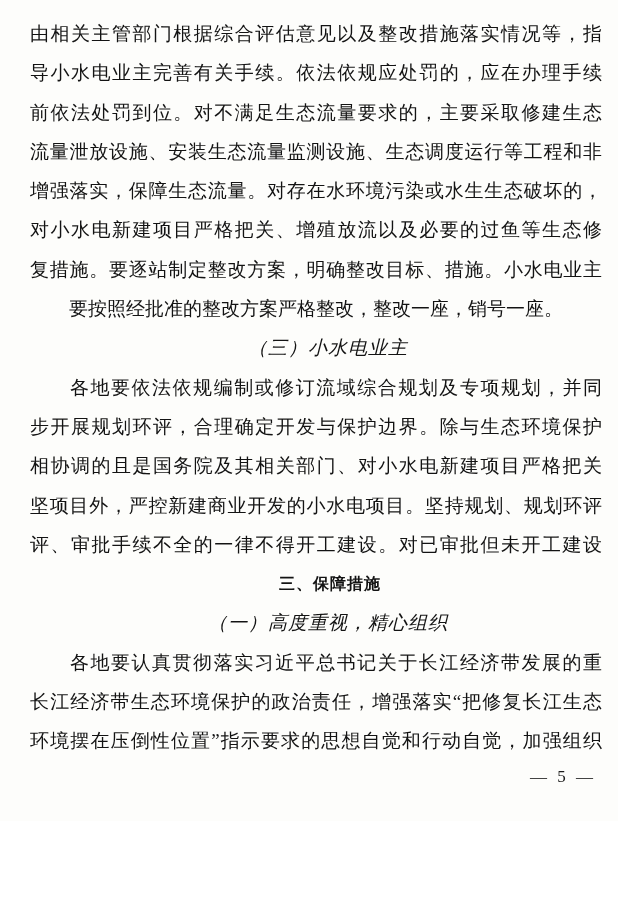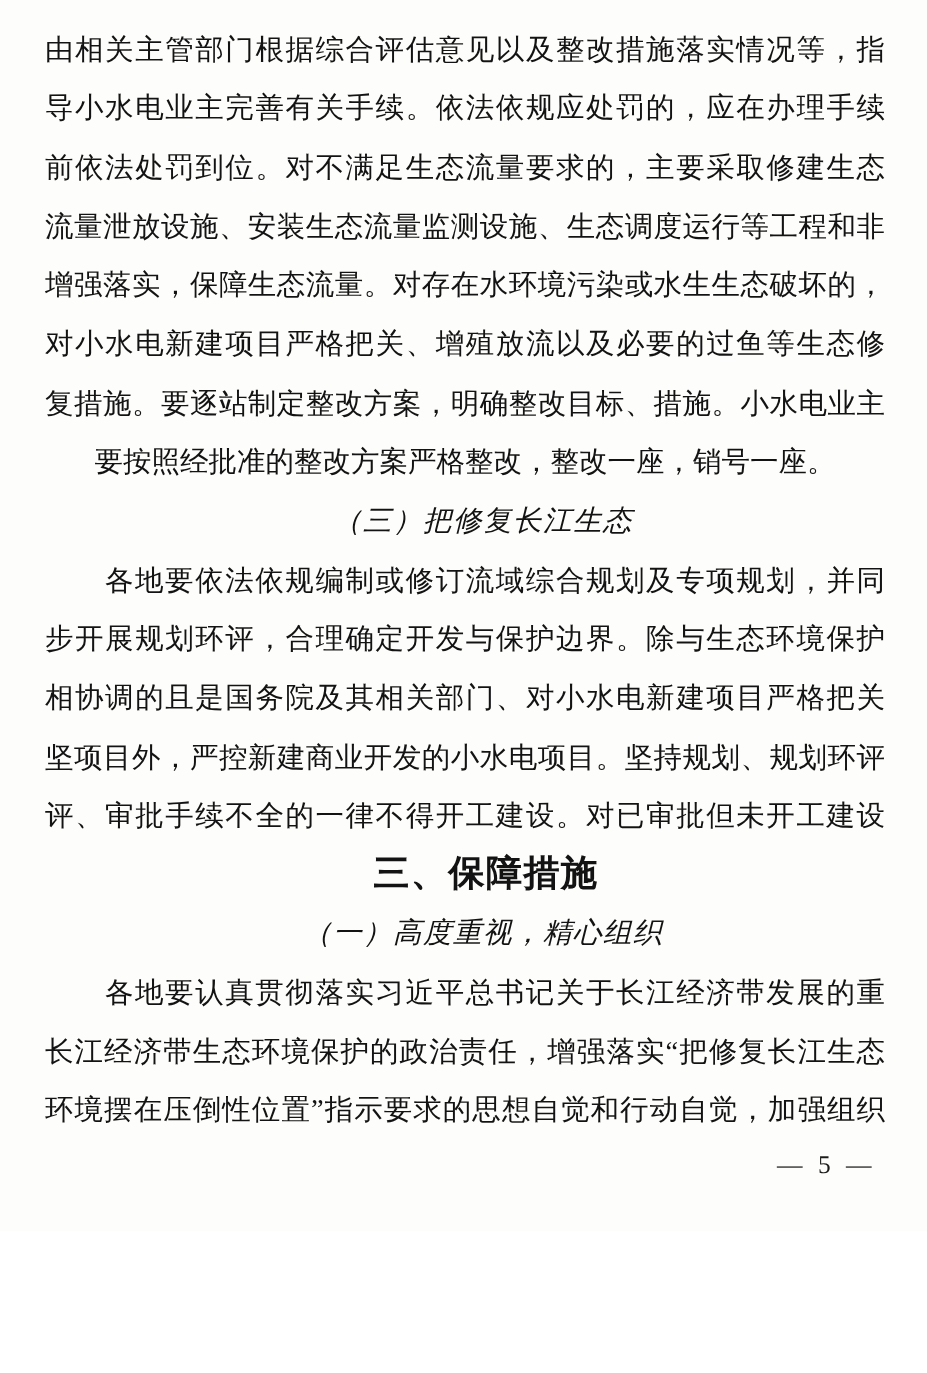--- a/index.html
+++ b/index.html
@@ -2,21 +2,21 @@
 <html><head>
 <meta charset="utf-8">
 <style>
   html, body { margin: 0; padding: 0; background: #ffffff; }
   .page {
     position: relative;
     width: 618px;
     height: 821px;
     background: #fdfdfb;
     box-sizing: border-box;
-    padding: 14px 28px 0 30px;
+    padding: 14px 16px 0 30px;
     font-family: "Liberation Serif", "DejaVu Serif", serif;
     color: #131313;
     overflow: hidden;
   }
   .line {
     height: 39.3px;
     line-height: 39.3px;
     font-size: 19px;
     text-align: center;
   }
@@ -28,23 +28,23 @@
   
   .ind { text-indent: 40px; }
   
   .h-kai {
     font-style: italic;
     padding-left: 24px;
     letter-spacing: 1px;
   }
   
   .h-bold {
-    font-family: Liberation Serif, serif;
+    font-family: Liberation Sans, sans-serif;
     font-weight: bold;
-    font-size: 24px;
+    font-size: 16px;
     padding-left: 28px;
     letter-spacing: 1px;
   }
   .page-num {
     height: 28px;
     line-height: 28px;
     margin-top: 2px;
     font-size: 17px;
     text-align: right;
     padding-right: 6px;
@@ -57,21 +57,21 @@
 
 <div class="page">
   <div class="line j">由相关主管部门根据综合评估意见以及整改措施落实情况等，指</div>
   <div class="line j">导小水电业主完善有关手续。依法依规应处罚的，应在办理手续</div>
   <div class="line j">前依法处罚到位。对不满足生态流量要求的，主要采取修建生态</div>
   <div class="line j">流量泄放设施、安装生态流量监测设施、生态调度运行等工程和非</div>
   <div class="line j">增强落实，保障生态流量。对存在水环境污染或水生生态破坏的，</div>
   <div class="line j">对小水电新建项目严格把关、增殖放流以及必要的过鱼等生态修</div>
   <div class="line j">复措施。要逐站制定整改方案，明确整改目标、措施。小水电业主</div>
   <div class="line">要按照经批准的整改方案严格整改，整改一座，销号一座。</div>
-  <div class="line h-kai">（三）把修复长江生态</div>
+  <div class="line h-kai">（三）小水电业主</div>
   <div class="line j ind">各地要依法依规编制或修订流域综合规划及专项规划，并同</div>
   <div class="line j">步开展规划环评，合理确定开发与保护边界。除与生态环境保护</div>
   <div class="line j">相协调的且是国务院及其相关部门、对小水电新建项目严格把关</div>
   <div class="line j">坚项目外，严控新建商业开发的小水电项目。坚持规划、规划环评</div>
   <div class="line j">评、审批手续不全的一律不得开工建设。对已审批但未开工建设</div>
   <div class="line h-bold">三、保障措施</div>
   <div class="line h-kai">（一）高度重视，精心组织</div>
   <div class="line j ind">各地要认真贯彻落实习近平总书记关于长江经济带发展的重</div>
   <div class="line j">长江经济带生态环境保护的政治责任，增强落实“把修复长江生态</div>
   <div class="line j">环境摆在压倒性位置”指示要求的思想自觉和行动自觉，加强组织</div>

